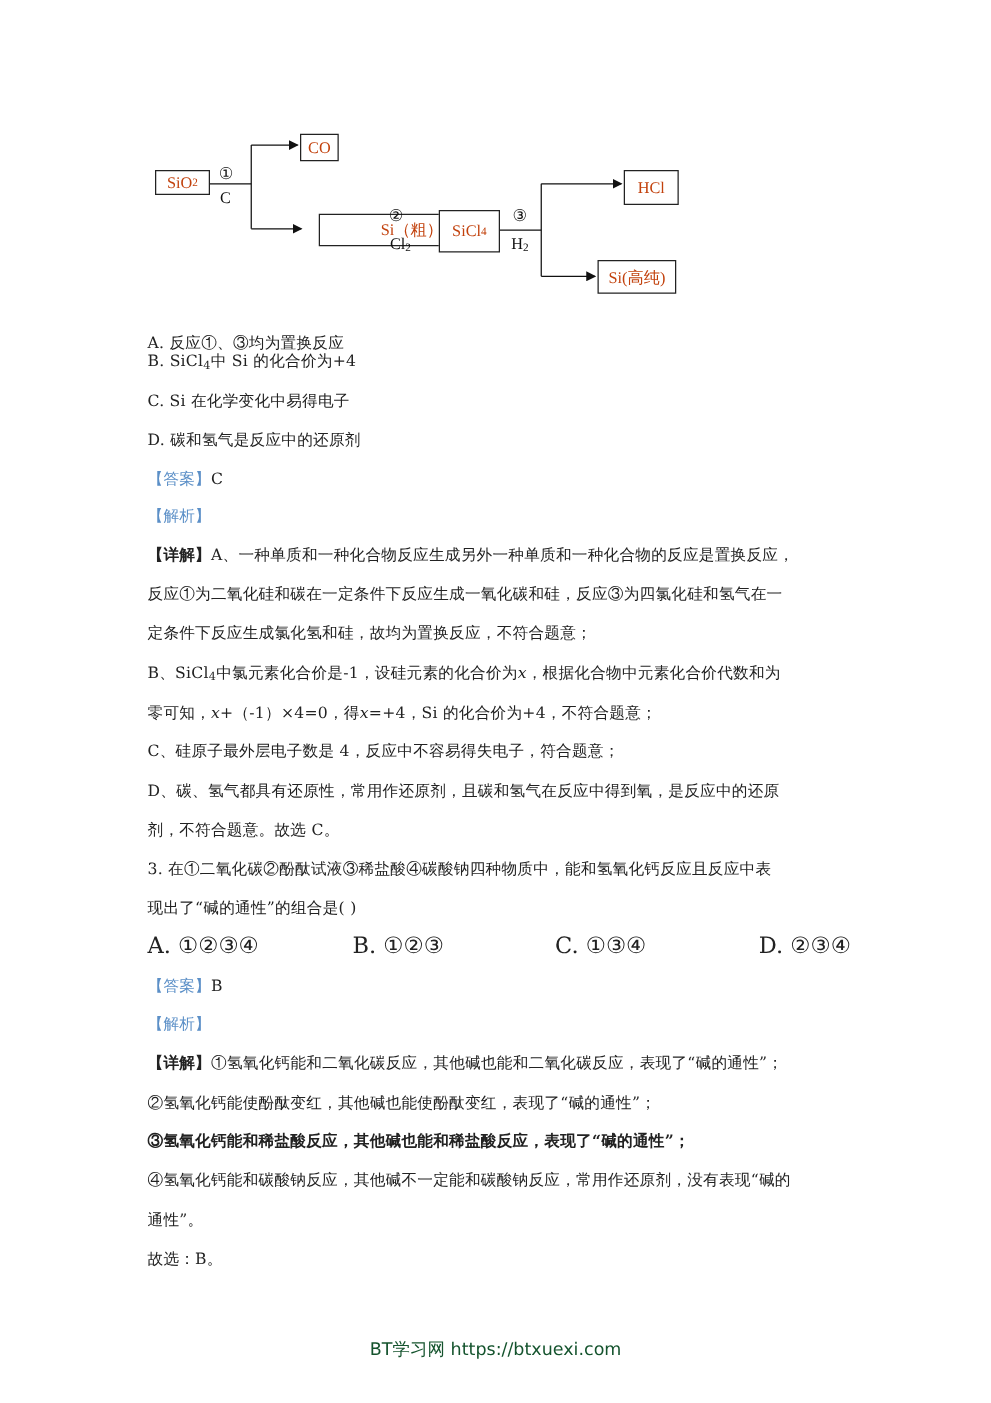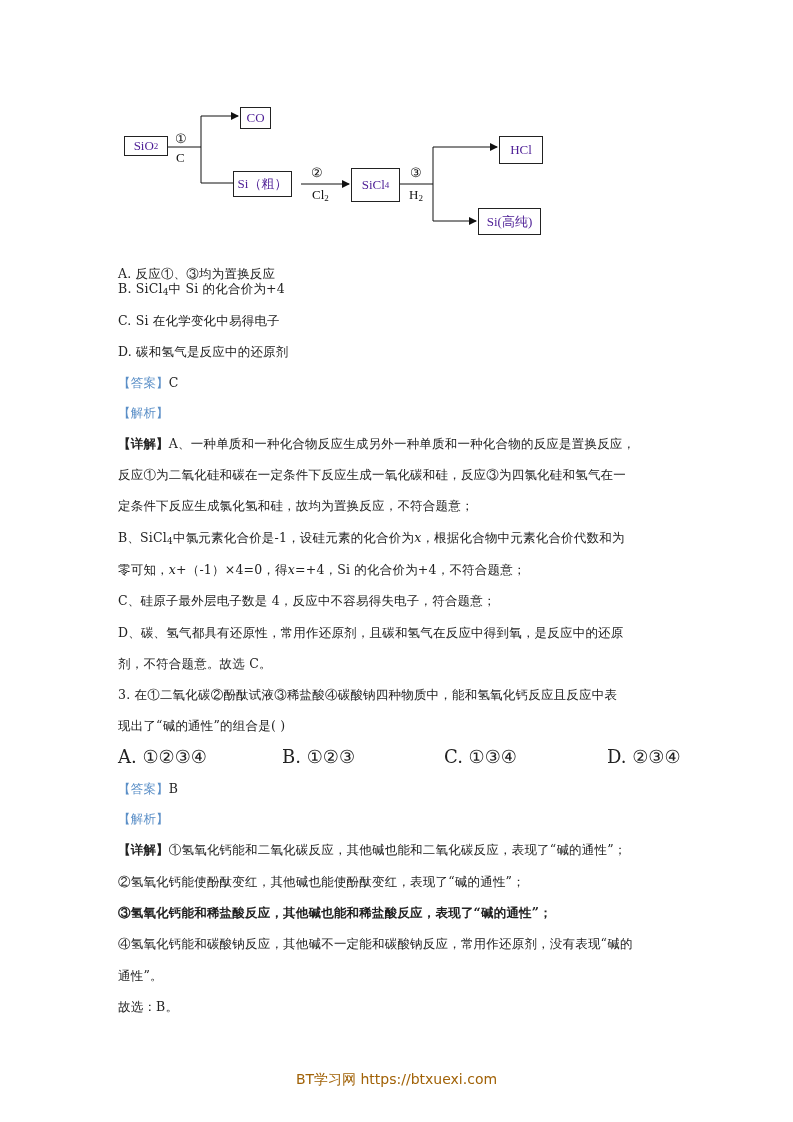--- a/index.html
+++ b/index.html
@@ -2,28 +2,28 @@
 <html><head>
 <meta charset="utf-8">
 <style>
   html, body { margin: 0; padding: 0; background: #ffffff; }
   body { width: 793px; height: 1122px; position: relative; overflow: hidden;
          font-family: "DejaVu Serif", "Liberation Serif", serif; color: #222; }
   .diagram { position: absolute; left: 0; top: 0; width: 793px; height: 250px; }
   .diagram svg { position: absolute; left: 0; top: 0; }
   .dbox { position: absolute; border: 1px solid #222; background: #fff;
           font-family: "Liberation Serif", "DejaVu Serif", serif; font-size: 13px;
-          display: flex; align-items: center; justify-content: center; color: #4c1d95; white-space: nowrap; }
+          display: flex; align-items: center; justify-content: center; color: #c2410c; white-space: nowrap; }
   .dlabel { position: absolute; font-family: "Liberation Serif", "DejaVu Serif", serif; font-size: 13px; color: #111; white-space: nowrap; }
   .line { position: absolute; left: 118px; font-size: 12.5px; line-height: 16px; white-space: nowrap; color: #222; letter-spacing: 0.2px; }
   .blue { color: #5b8fc7; }
   .bold-bracket { font-weight: bold; }
   .opt { position: absolute; font-size: 18px; line-height: 16px; white-space: nowrap; color: #222; }
   .footer { position: absolute; left: 0; width: 793px; top: 1071px; text-align: center;
-            font-family: "DejaVu Sans", "Liberation Sans", sans-serif; font-size: 14px; color: #a16207; }
+            font-family: "DejaVu Sans", "Liberation Sans", sans-serif; font-size: 14px; color: #14532d; }
   sub { font-size: 9px; vertical-align: -2px; line-height: 0; }
   i.var { font-family: "DejaVu Serif", serif; font-style: italic; }
 </style>
 </head>
 <body>
 
 <div class="diagram">
   <svg width="793" height="250">
     <defs>
       <marker id="arr" markerWidth="8" markerHeight="8" refX="7" refY="4" orient="auto" markerUnits="userSpaceOnUse">
@@ -46,21 +46,21 @@
     </g>
   </svg>
 
   <div class="dbox" style="left:124px;top:136px;width:42px;height:18px;">
     <span>SiO</span>
       <sub>2</sub>
   </div>
   <div class="dbox" style="left:240px;top:107px;width:29px;height:20px;">
     <span>CO</span>
   </div>
-  <div class="dbox" style="left:233px;top:171px;width:57px;height:24px;">
+  <div class="dbox" style="left:255px;top:171px;width:57px;height:24px;padding-left:45px;">
     <span>Si（粗）</span>
   </div>
   <div class="dbox" style="left:351px;top:168px;width:47px;height:32px;">
     <span>SiCl</span>
       <sub>4</sub>
   </div>
   <div class="dbox" style="left:499px;top:136px;width:42px;height:26px;">
     <span>HCl</span>
   </div>
   <div class="dbox" style="left:478px;top:208px;width:61px;height:25px;justify-content:center;">

